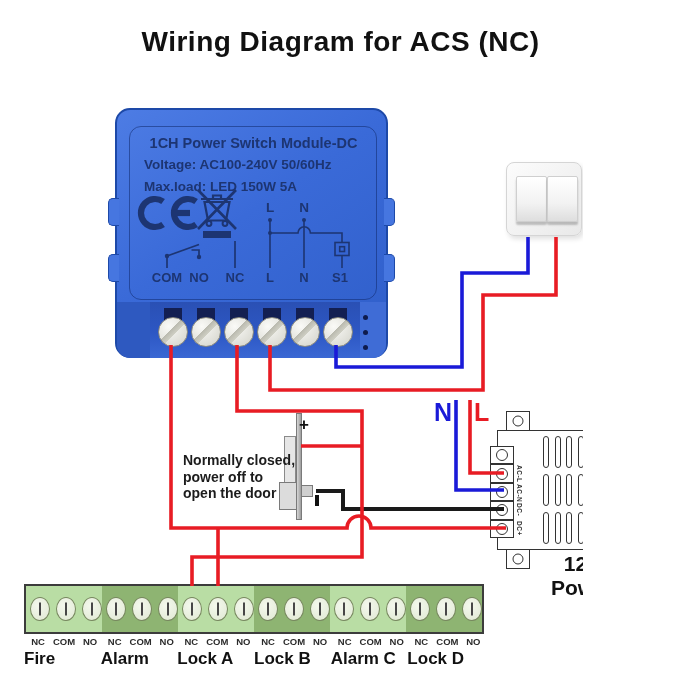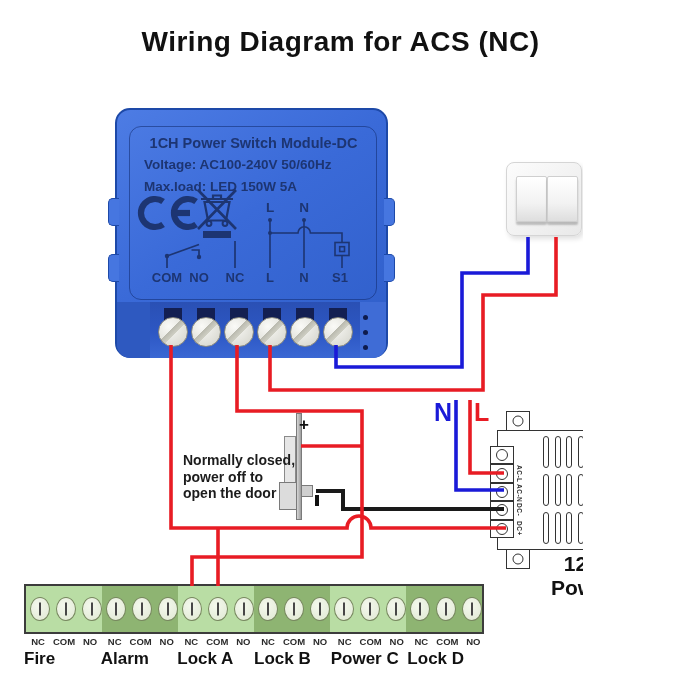--- a/index.html
+++ b/index.html
@@ -337,21 +337,21 @@
       <span style="left:40px;">COM</span>
       <span style="left:66px;">NO</span>
     </div>
   </div>
 
   <div class="abs strip-names">
     <div>Fire</div>
     <div>Alarm</div>
     <div>Lock A</div>
     <div>Lock B</div>
-    <div>Power C</div>
+    <div>Alarm C</div>
     <div>Lock D</div>
   </div>
 
   <svg class="abs wires" width="681" height="700" viewBox="0 0 681 700">
 
     <path class="w-black" d="M316 491 H343 V509 H504"></path>
 
     <path class="w-red" d="M171 345 V528 H347 A12 12 0 0 1 371 528 H506"></path>
     <path class="w-red" d="M218 528 V586"></path>
 

